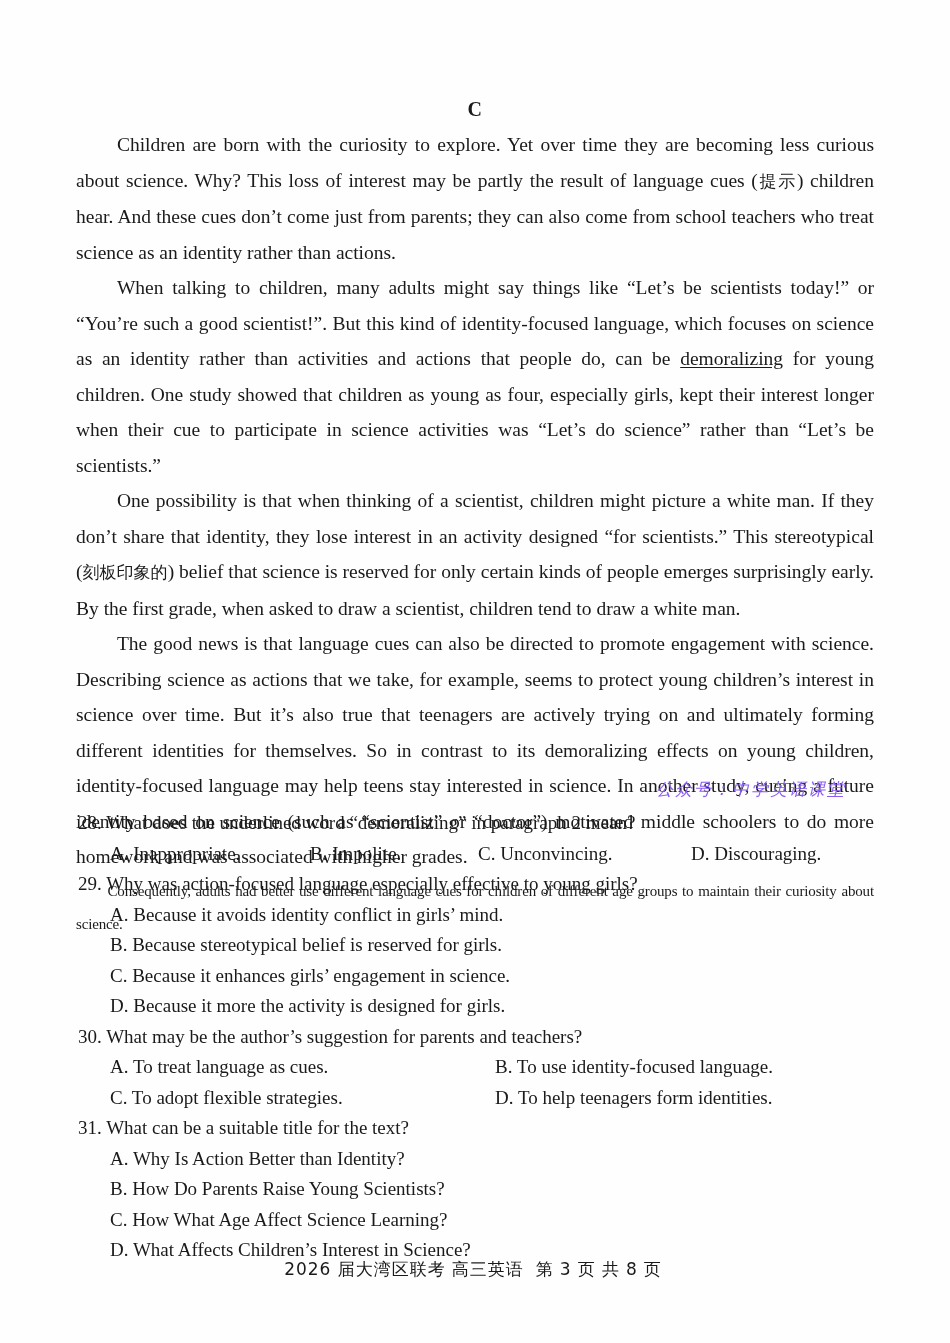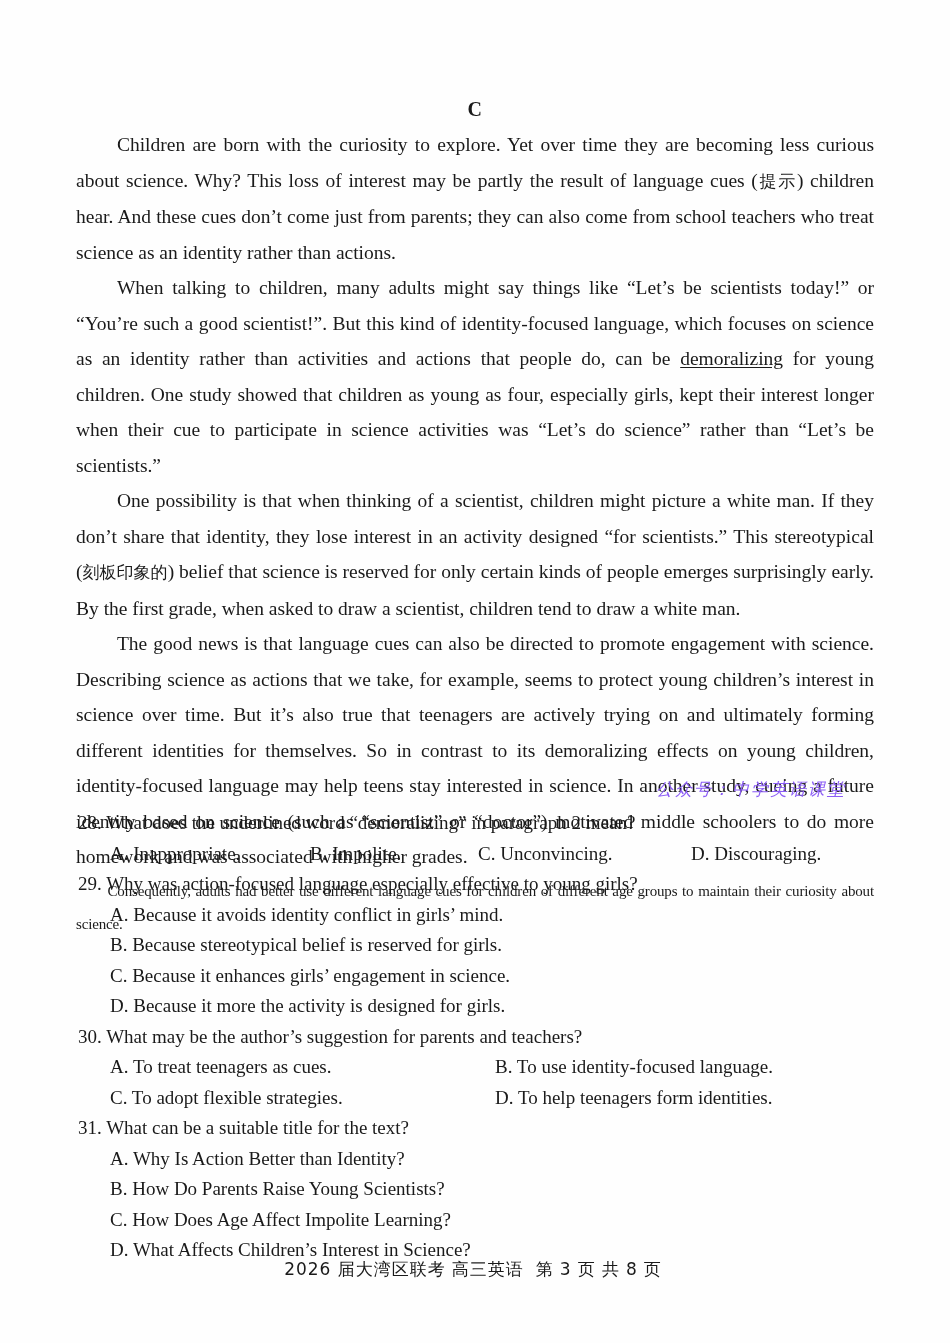--- a/index.html
+++ b/index.html
@@ -176,35 +176,35 @@
           <li><span>A.</span> <span>Because it avoids identity conflict in girls’ mind.</span></li>
           <li><span>B.</span> <span>Because stereotypical belief is reserved for girls.</span></li>
           <li><span>C.</span> <span>Because it enhances girls’ engagement in science.</span></li>
           <li><span>D.</span> <span>Because it more the activity is designed for girls.</span></li>
         </ul>
       </div>
       <div class="q-block">
         <div class="q-stem"><span class="qnum">30.</span> <span>What may be the author’s suggestion for parents and teachers?</span></div>
         <div class="opts-grid2">
           <div class="grow">
-            <span class="gcol-a"><span>A.</span> <span>To treat teenagers as cues.</span></span>
+            <span class="gcol-a"><span>A.</span> <span>To treat language as cues.</span></span>
             <span class="gcol-b"><span>B.</span> <span>To use identity-focused language.</span></span>
           </div>
           <div class="grow">
             <span class="gcol-a"><span>C.</span> <span>To adopt flexible strategies.</span></span>
             <span class="gcol-b"><span>D.</span> <span>To help teenagers form identities.</span></span>
           </div>
         </div>
       </div>
       <div class="q-block">
         <div class="q-stem"><span class="qnum">31.</span> <span>What can be a suitable title for the text?</span></div>
         <ul class="opts-stack">
           <li><span>A.</span> <span>Why Is Action Better than Identity?</span></li>
           <li><span>B.</span> <span>How Do Parents Raise Young Scientists?</span></li>
-          <li><span>C.</span> <span>How Does Age Affect Impolite Learning?</span></li>
+          <li><span>C.</span> <span>How What Age Affect Science Learning?</span></li>
           <li><span>D.</span> <span>What Affects Children’s Interest in Science?</span></li>
         </ul>
       </div>
     </div>
 
   <div class="footer">
     <span>2026 届大湾区联考</span><span class="sp"></span><span>高三英语</span><span class="sp"></span><span class="sp"></span><span>第</span><span class="sp"></span><span>3</span><span class="sp"></span><span>页 共</span><span class="sp"></span><span>8</span><span class="sp"></span><span>页</span>
   </div>
 
 </div>

